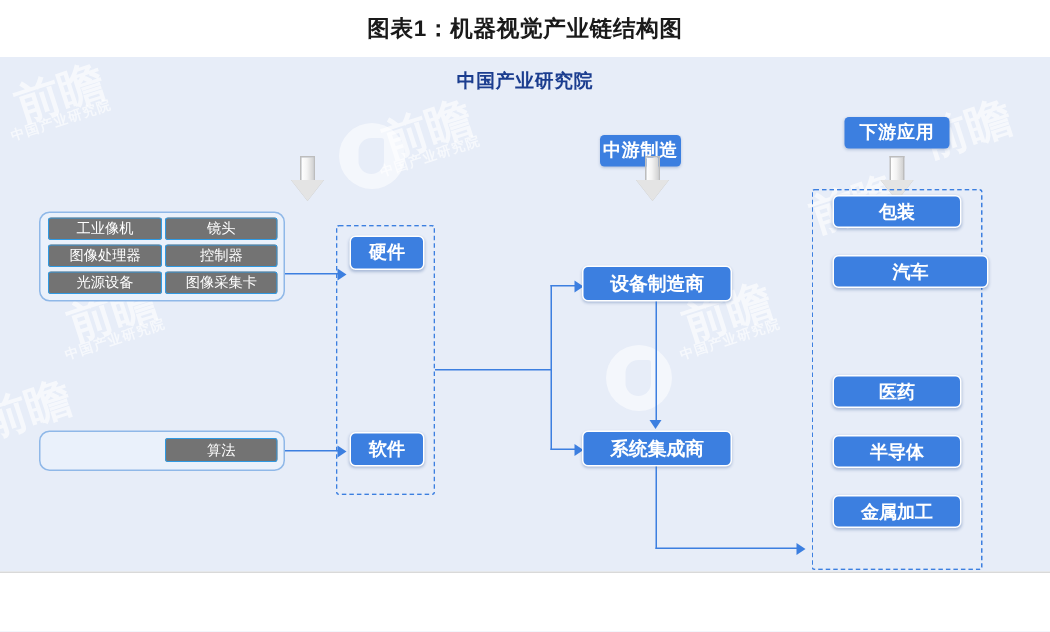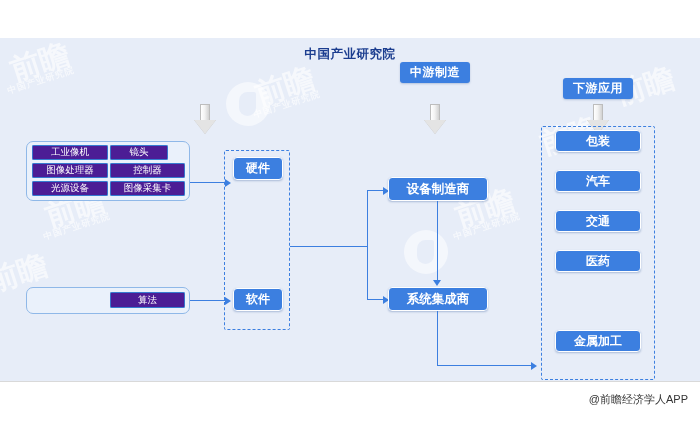--- a/index.html
+++ b/index.html
@@ -59,21 +59,21 @@
   }
 
   
   .lightbox{
     position:absolute;background:#eaf1fb;border:1.4px solid #8fb8e8;
     border-radius:7px;box-sizing:border-box;
   }
 
   
   .chip{
-    position:absolute;background:#4c1d95;color:#ffffff;
+    position:absolute;background:#737373;color:#ffffff;
     font-size:9.5px;text-align:center;border-radius:2px;
     display:flex;align-items:center;justify-content:center;
     box-shadow:0 0 0 .7px #2f9ae3 inset;
   }
 
   
   .dashed{
     position:absolute;border:1.6px dashed #3c7fe0;
     border-radius:2px;box-sizing:border-box;background:transparent;
   }
@@ -103,20 +103,21 @@
   
   .footer-line{position:absolute;left:0;top:381px;width:700px;height:1px;background:#d9d9d9;}
   .src{position:absolute;left:14px;top:392px;font-size:11px;color:#333;}
   .brand{position:absolute;right:12px;top:392px;font-size:11px;color:#333;}
 </style>
 </head>
 <body>
 
 <div class="wrap">
 
+  <div class="chart-title">图表1：机器视觉产业链结构图</div>
 
   <div class="panel">
 
     <div class="panel-head">中国产业研究院</div>
 
     <div class="wm wm-a" style="left:10px;top:4px;">前瞻</div>
     <div class="wm wm-s" style="left:6px;top:36px;">中国产业研究院</div>
     <div class="wm wm-a" style="left:255px;top:28px;">前瞻</div>
     <div class="wm wm-s" style="left:252px;top:60px;">中国产业研究院</div>
     <div class="wm wm-a" style="left:615px;top:28px;">前瞻</div>
@@ -127,36 +128,36 @@
     <div class="wm wm-a" style="left:-12px;top:215px;">前瞻</div>
     <div class="wm wm-a" style="left:540px;top:78px;">前瞻</div>
     <div class="wm-circle" style="left:226px;top:44px;"></div>
     <div class="wm-circle" style="left:404px;top:192px;"></div>
 
     <div class="dn-arrow" style="left:194px;top:66px;">
       <div class="shaft"></div>
         <div class="head"></div>
     </div>
 
-    <div class="stage" style="left:400px;top:24px;width:70px;">中游制造</div>
+    <div class="stage" style="left:400px;top:52px;width:54px;">中游制造</div>
     <div class="dn-arrow" style="left:424px;top:66px;">
       <div class="shaft"></div>
         <div class="head"></div>
     </div>
 
     <div class="stage" style="left:563px;top:40px;width:70px;">下游应用</div>
     <div class="dn-arrow" style="left:587px;top:66px;">
       <div class="shaft"></div>
         <div class="head"></div>
     </div>
 
     <div class="lightbox" style="left:26px;top:103px;width:164px;height:60px;"></div>
 
     <div class="chip" style="left:32px;top:107px;width:76px;height:15px;">工业像机</div>
-    <div class="chip" style="left:110px;top:107px;width:58px;height:15px;">镜头</div>
+    <div class="chip" style="left:110px;top:107px;width:75px;height:15px;">镜头</div>
     <div class="chip" style="left:32px;top:125px;width:76px;height:15px;">图像处理器</div>
     <div class="chip" style="left:110px;top:125px;width:75px;height:15px;">控制器</div>
     <div class="chip" style="left:32px;top:143px;width:76px;height:15px;">光源设备</div>
     <div class="chip" style="left:110px;top:143px;width:75px;height:15px;">图像采集卡</div>
 
     <div class="ln h" style="left:190px;top:144px;width:36px;"></div>
     <div class="arw r" style="left:225px;top:140.5px;"></div>
 
     <div class="lightbox" style="left:26px;top:249px;width:164px;height:27px;"></div>
     <div class="chip" style="left:110px;top:254px;width:75px;height:16px;">算法</div>
@@ -182,23 +183,22 @@
     <div class="ln v" style="left:437px;top:163px;height:80px;"></div>
     <div class="arw d" style="left:433px;top:242px;"></div>
 
     <div class="ln v" style="left:437px;top:273px;height:55px;"></div>
     <div class="ln h" style="left:437px;top:327px;width:96px;"></div>
     <div class="arw r" style="left:531px;top:323.5px;"></div>
 
     <div class="dashed" style="left:541px;top:88px;width:114px;height:254px;"></div>
 
     <div class="node app" style="left:555px;top:92px;width:86px;height:22px;">包装</div>
-    <div class="node app" style="left:555px;top:132px;width:86px;height:22px;">汽车</div>
-    <div class="node app" style="left:555px;top:172px;width:86px;height:22px;">交通</div>
+    <div class="node app" style="left:555px;top:132px;width:104px;height:22px;">汽车</div>
     <div class="node app" style="left:555px;top:212px;width:86px;height:22px;">医药</div>
+    <div class="node app" style="left:555px;top:252px;width:86px;height:22px;">半导体</div>
     <div class="node app" style="left:555px;top:292px;width:86px;height:22px;">金属加工</div>
 
   </div>
 
   <div class="footer-line"></div>
-  <div class="brand">@前瞻经济学人APP</div>
 
 </div>
 
 </body></html>

